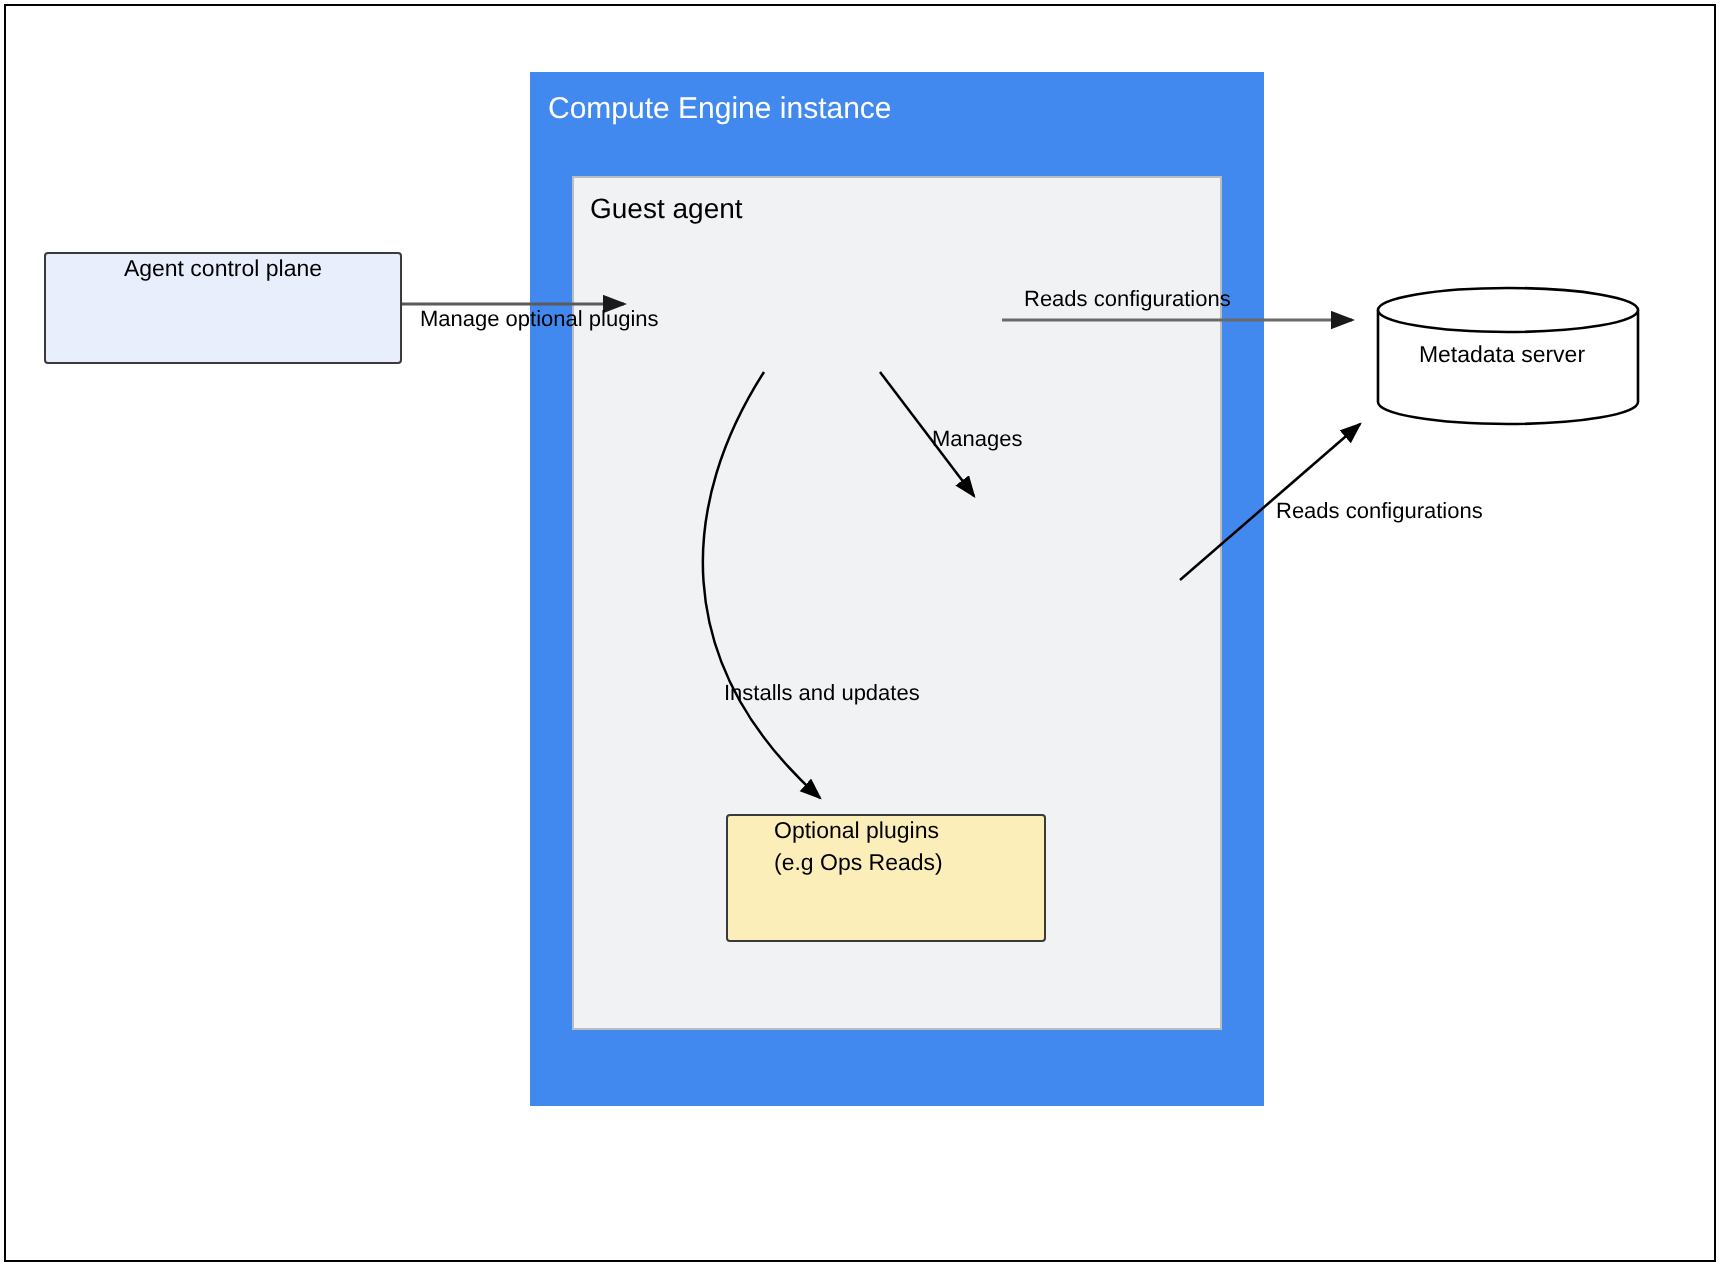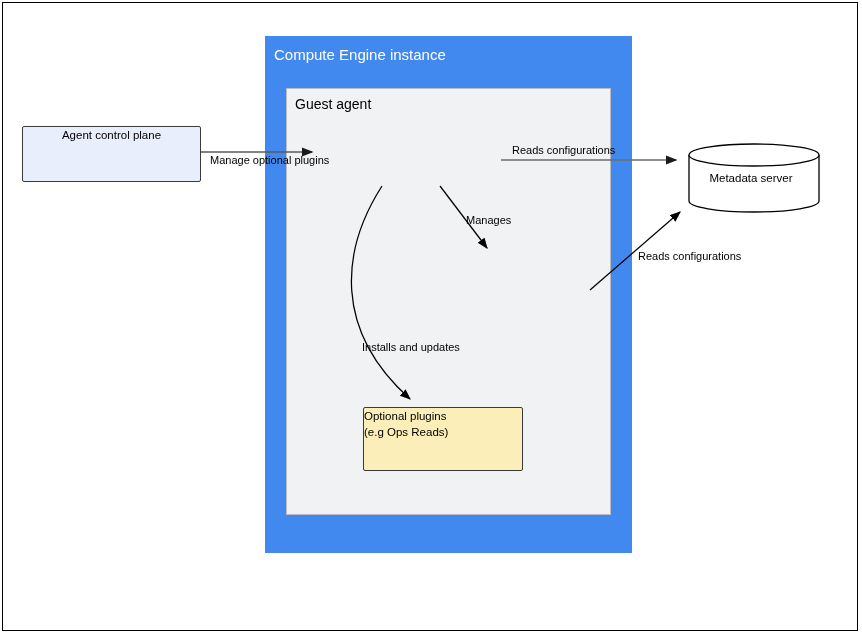--- a/index.html
+++ b/index.html
@@ -102,20 +102,21 @@
     left: 420px;
     top: 253px;
     width: 170px;
     height: 67px;
   }
   #node-optional-plugins {
     left: 363px;
     top: 407px;
     width: 160px;
     height: 64px;
+    padding-left: 23px;
   }
   #node-optional-plugins .lines {
     display: block;
   }
   #node-optional-plugins .lines span {
     display: block;
   }
   
   #node-metadata-server {
     position: absolute;

